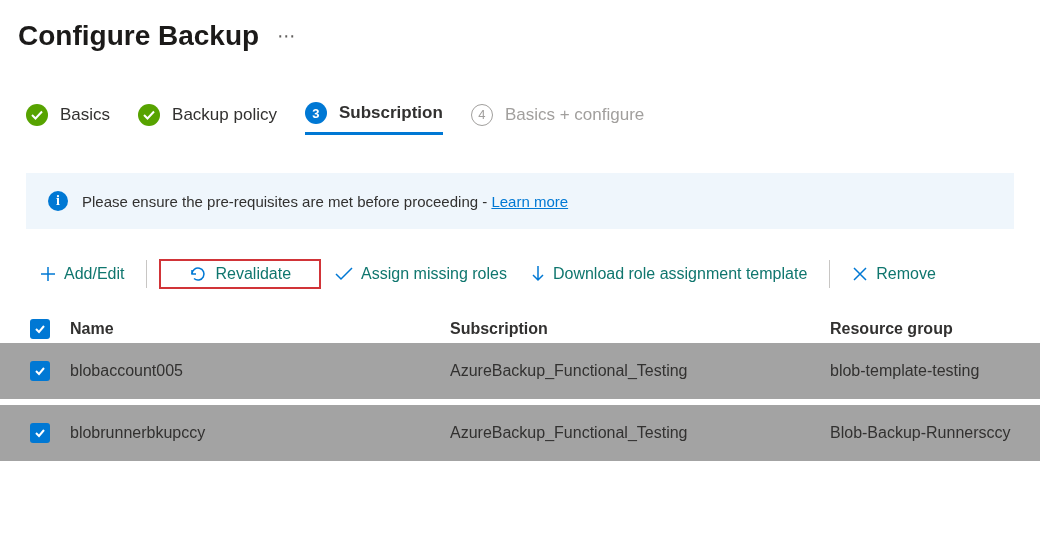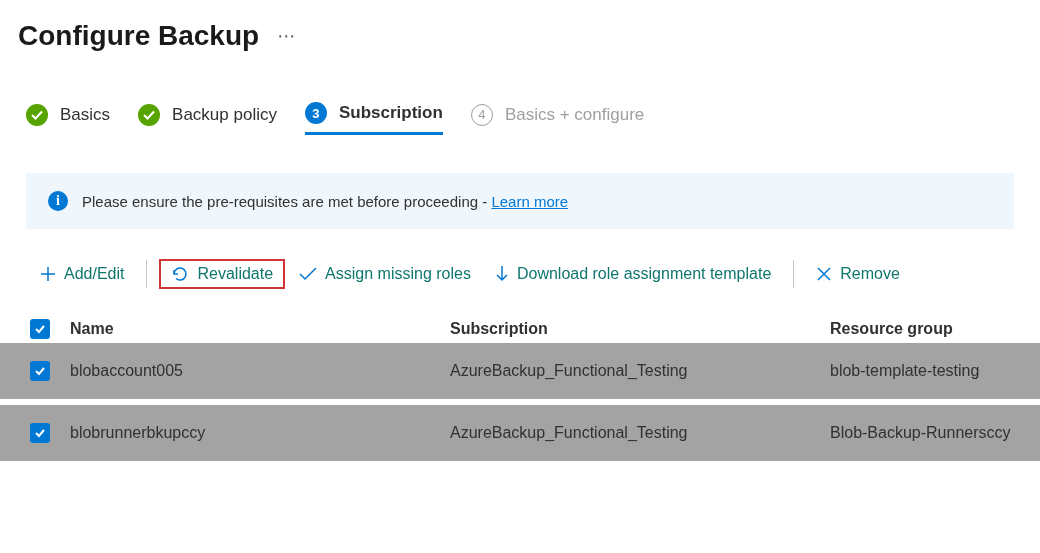--- a/index.html
+++ b/index.html
@@ -136,21 +136,21 @@
       align-items: center;
     }
     .divider {
       width: 1px;
       height: 28px;
       background: #c8c6c4;
       margin: 0 8px;
     }
     .highlighted {
       border: 2px solid #d13438;
-      padding: 4px 10px;
+      padding: 4px 28px;
     }
     .table {
       width: 100%;
       border-collapse: collapse;
     }
     .th-row {
       display: flex;
       align-items: center;
       padding: 14px 26px 4px 30px;
       font-weight: 600;

